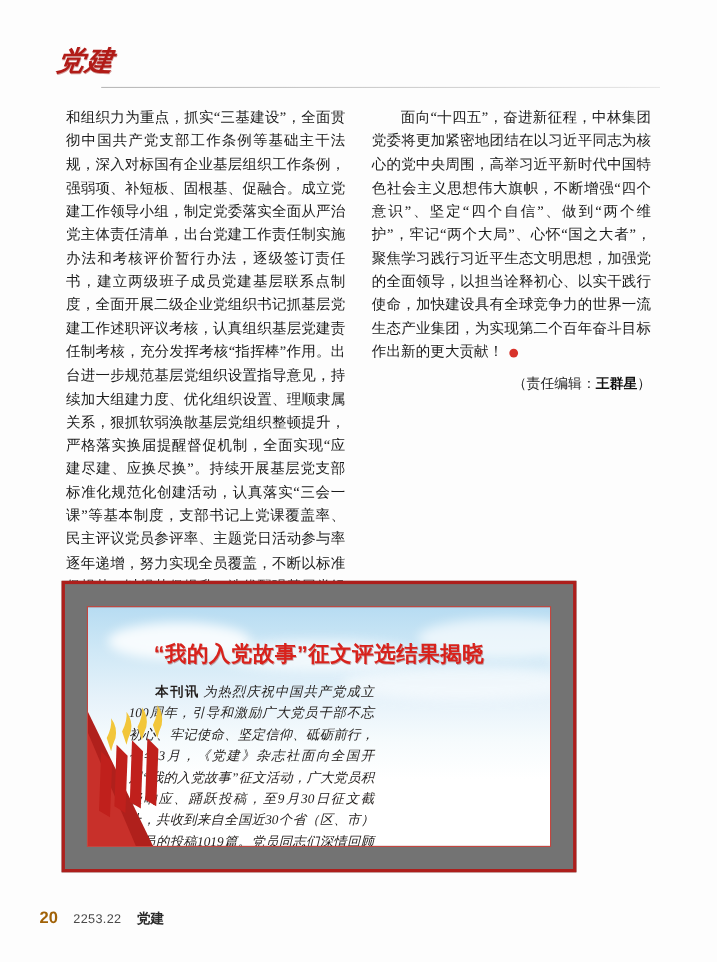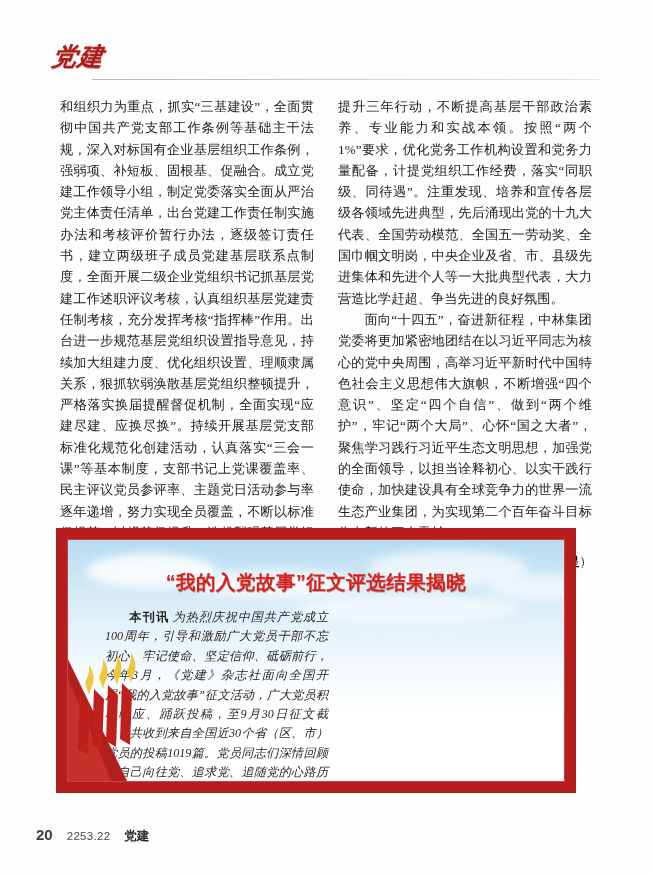--- a/index.html
+++ b/index.html
@@ -108,26 +108,26 @@
   .editor-line .name {
     font-weight: bold;
     color: #111;
   }
 
   
   .notice {
     position: absolute;
     left: 56px;
     top: 528px;
-    width: 520px;
+    width: 468px;
     height: 265px;
     border: 3px solid #ad1f1c;
     box-sizing: border-box;
-    padding: 8px;
-    background: #b91c1c;
+    padding: 20px;
+    background: #737373;
   }
   .notice-inner {
     position: relative;
     width: 100%;
     height: 100%;
     border: 1px solid #c4463f;
     box-sizing: border-box;
     overflow: hidden;
     background:
       linear-gradient(to bottom,
@@ -222,21 +222,21 @@
     left: 36px;
     top: 826px;
     display: flex;
     align-items: baseline;
     gap: 14px;
   }
   .folio {
     font-family: "Liberation Sans", sans-serif;
     font-size: 15px;
     font-weight: bold;
-    color: #404040;
+    color: #a16207;
   }
   .issue {
     font-family: "Liberation Sans", sans-serif;
     font-size: 11.5px;
     color: #4a4a4a;
     letter-spacing: 0.3px;
   }
   .mast {
     font-family: "Liberation Sans", sans-serif;
     font-size: 12.5px;
@@ -252,21 +252,20 @@
   <div class="header">
     <div class="header-logo">党建</div>
     <div class="header-rule"></div>
   </div>
 
   <div class="cols">
     <div class="col">
       <p>和组织力为重点，抓实“三基建设”，全面贯彻中国共产党支部工作条例等基础主干法规，深入对标国有企业基层组织工作条例，强弱项、补短板、固根基、促融合。成立党建工作领导小组，制定党委落实全面从严治党主体责任清单，出台党建工作责任制实施办法和考核评价暂行办法，逐级签订责任书，建立两级班子成员党建基层联系点制度，全面开展二级企业党组织书记抓基层党建工作述职评议考核，认真组织基层党建责任制考核，充分发挥考核“指挥棒”作用。出台进一步规范基层党组织设置指导意见，持续加大组建力度、优化组织设置、理顺隶属关系，狠抓软弱涣散基层党组织整顿提升，严格落实换届提醒督促机制，全面实现“应建尽建、应换尽换”。持续开展基层党支部标准化规范化创建活动，认真落实“三会一课”等基本制度，支部书记上党课覆盖率、民主评议党员参评率、主题党日活动参与率逐年递增，努力实现全员覆盖，不断以标准促规范、以规范促提升。选优配强基层党组织书记和党务工作人员，坚持开</p>
     </div>
     <div class="col">
-      <p>提升三年行动，不断提高基层干部政治素养、专业能力和实战本领。按照“两个1%”要求，优化党务工作机构设置和党务力量配备，计提党组织工作经费，落实“同职级、同待遇”。注重发现、培养和宣传各层级各领域先进典型，先后涌现出党的十九大代表、全国劳动模范、全国五一劳动奖、全国巾帼文明岗，中央企业及省、市、县级先进集体和先进个人等一大批典型代表，大力营造比学赶超、争当先进的良好氛围。</p>
       <p class="indent"><span>面向“十四五”，奋进新征程，中林集团党委将更加紧密地团结在以习近平同志为核心的党中央周围，高举习近平新时代中国特色社会主义思想伟大旗帜，不断增强“四个意识”、坚定“四个自信”、做到“两个维护”，牢记“两个大局”、心怀“国之大者”，聚焦学习践行习近平生态文明思想，加强党的全面领导，以担当诠释初心、以实干践行使命，加快建设具有全球竞争力的世界一流生态产业集团，为实现第二个百年奋斗目标作出新的更大贡献！</span><span class="end-dot"></span></p>
       <div class="editor-line"><span>（责任编辑：</span><span class="name">王群星</span><span>）</span></div>
     </div>
   </div>
 
   <div class="notice">
     <div class="notice-inner">
 
       <div class="cloud c1"></div>
       <div class="cloud c2"></div>

